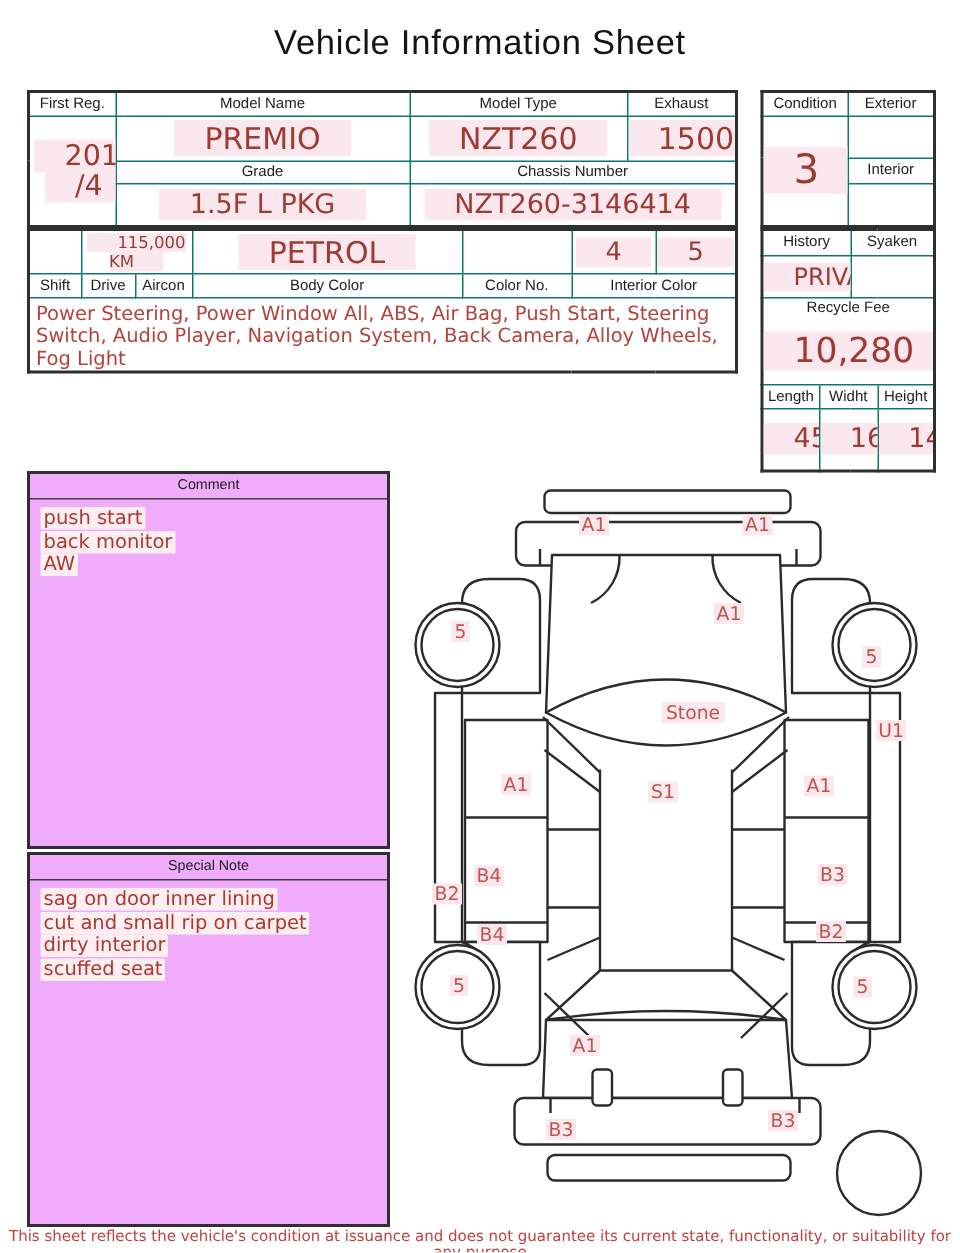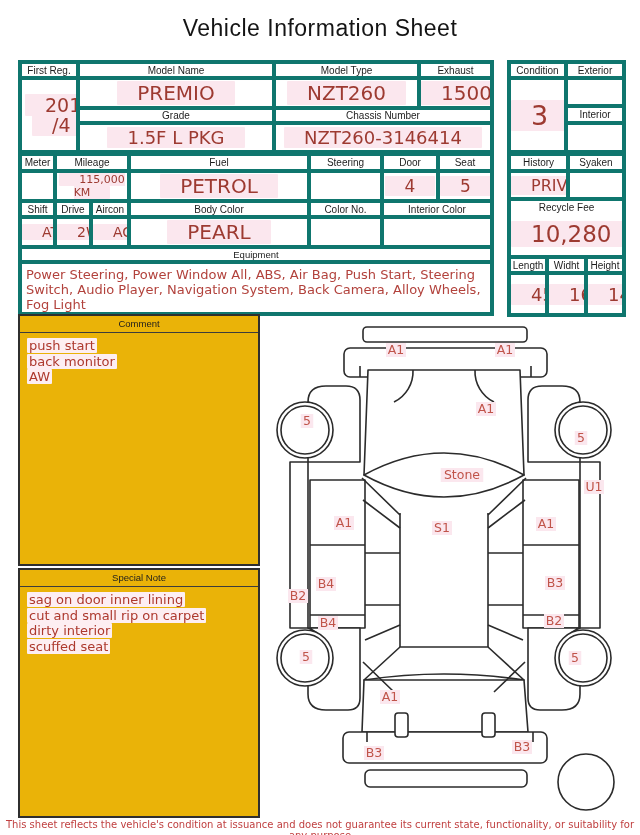--- a/index.html
+++ b/index.html
@@ -2,33 +2,33 @@
 <html><head>
 <meta charset="utf-8">
 <style>
   html,body{margin:0;padding:0;background:#fff;}
   .sheet{position:relative;width:640px;height:835px;background:#fff;
          font-family:"Liberation Sans",sans-serif;overflow:hidden;}
   .title{position:absolute;top:15px;left:0;width:100%;text-align:center;
          font-size:23px;color:#141414;letter-spacing:.5px;}
   table{border-collapse:collapse;table-layout:fixed;position:absolute;background:#fff;
         border:2px solid #2f2f2f;}
-  th,td{border:4px solid #0f766e;padding:0;text-align:center;vertical-align:middle;overflow:hidden;}
+  th,td{border:1px solid #0f766e;padding:0;text-align:center;vertical-align:middle;overflow:hidden;}
   th{font-weight:normal;font-size:10px;color:#1d1d1d;font-family:"Liberation Sans",sans-serif;}
   .v{font-family:"DejaVu Sans",sans-serif;color:#9d3a31;}
   .hl{background:#fbe7ee;padding:0 20px;border-radius:1px;}
   .s23{font-size:23px}.s20{font-size:20px}.s19{font-size:19px}.s18{font-size:18px}
   .s17{font-size:17px}.s14{font-size:14px}.s12{font-size:16px}.s11{font-size:11px}
   .s27{font-size:27px}
   .nbb{border-bottom:none}.nbt{border-top:none}
   .frv{text-align:left;line-height:20px;}
   .frv .l1{padding-left:3px}.frv .l2{padding-left:10px}
   .eq{font-family:"DejaVu Sans",sans-serif;font-size:13px;line-height:15px;color:#b2423c;
       text-align:left;vertical-align:top;padding:3px 4px 0 4px;}
-  .box{position:absolute;border:2px solid #2f2f2f;background:#eab308;box-sizing:border-box;}
+  .box{position:absolute;border:2px solid #2f2f2f;background:#f0abfc;box-sizing:border-box;}
   .box-h{height:16px;border-bottom:1px solid #3c3c3c;text-align:center;font-size:9.5px;
          color:#1d1d1d;line-height:16px;}
   .note-body{padding:5px 4px 0 7px;}
   .note-line{font-family:"DejaVu Sans",sans-serif;font-size:13px;line-height:15.5px;color:#ad392e;}
   .note-line .hl{background:#fdeef2;padding:0 2px;margin-top:32px;}
   .diagram{position:absolute;left:268px;top:310px;}
   .marker-label{font-family:"DejaVu Sans",sans-serif;font-size:12.5px;fill:#c0544a;}
   .footer{position:absolute;top:819px;left:0;width:100%;text-align:center;
           font-family:"DejaVu Sans",sans-serif;font-size:10px;color:#c04040;}
 </style>
@@ -100,54 +100,35 @@
     <colgroup>
         <col style="width:35px">
         <col style="width:36px">
         <col style="width:38px">
         <col style="width:180px">
         <col style="width:73px">
         <col style="width:56px">
         <col style="width:54px">
       </colgroup>
     <tbody>
-        <tr style="height:17px">
-      <th>Meter</th>
-      <th colspan="2">Mileage</th>
-      <th>Fuel</th>
-      <th>Steering</th>
-      <th>Door</th>
-      <th>Seat</th>
-    </tr>
     <tr style="height:29px">
       <td class="v"></td>
       <td colspan="2" class="v s11"><span class="hl">115,000 KM</span></td>
       <td class="v s20"><span class="hl">PETROL</span></td>
       <td class="v"></td>
       <td class="v s17"><span class="hl">4</span></td>
       <td class="v s17"><span class="hl">5</span></td>
     </tr>
     <tr style="height:16px">
       <th>Shift</th>
       <th>Drive</th>
       <th>Aircon</th>
       <th>Body Color</th>
       <th>Color No.</th>
       <th colspan="2">Interior Color</th>
-    </tr>
-    <tr style="height:30px">
-      <td class="v s14"><span class="hl">AT</span></td>
-      <td class="v s14"><span class="hl">2WD</span></td>
-      <td class="v s14"><span class="hl">AC</span></td>
-      <td class="v s20"><span class="hl">PEARL</span></td>
-      <td class="v"></td>
-      <td colspan="2" class="v"></td>
-    </tr>
-    <tr style="height:15px">
-      <th colspan="7" style="font-size:9.5px">Equipment</th>
     </tr>
     <tr style="height:45px">
       <td colspan="7" class="eq">Power Steering, Power Window All, ABS, Air Bag, Push Start, Steering Switch, Audio Player, Navigation System, Back Camera, Alloy Wheels, Fog Light</td>
     </tr>
   </tbody>
     </table>
 
   <table id="hist" style="left:507px;top:152px;width:115px;">
     <colgroup>
         <col style="width:38px">

